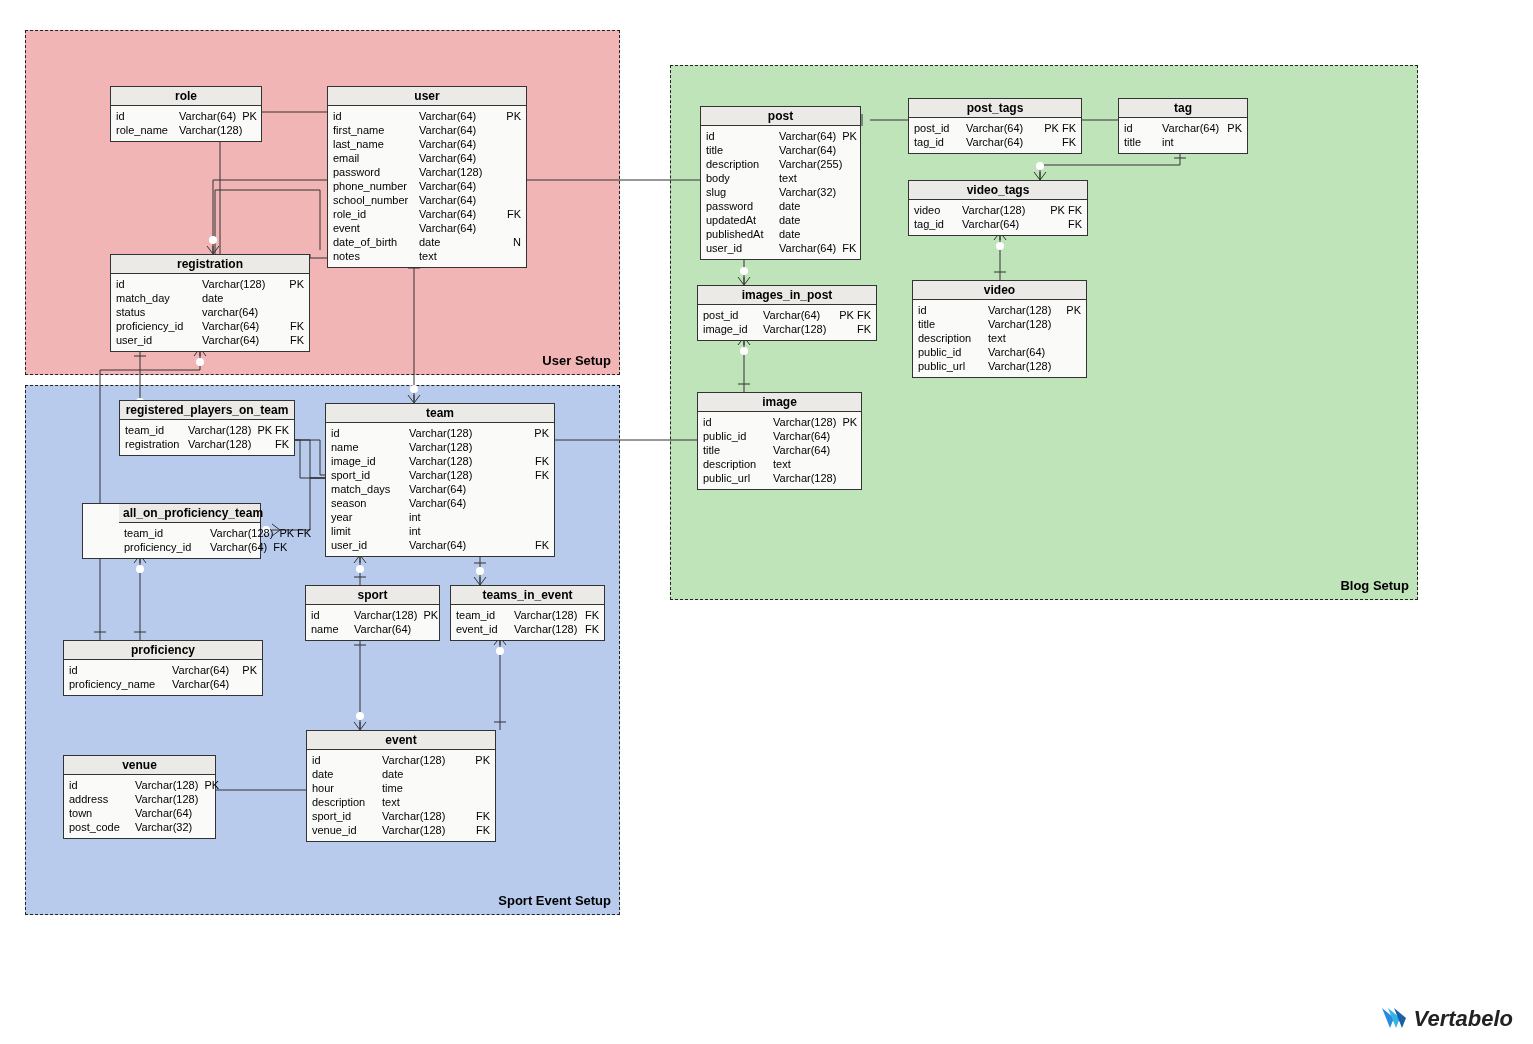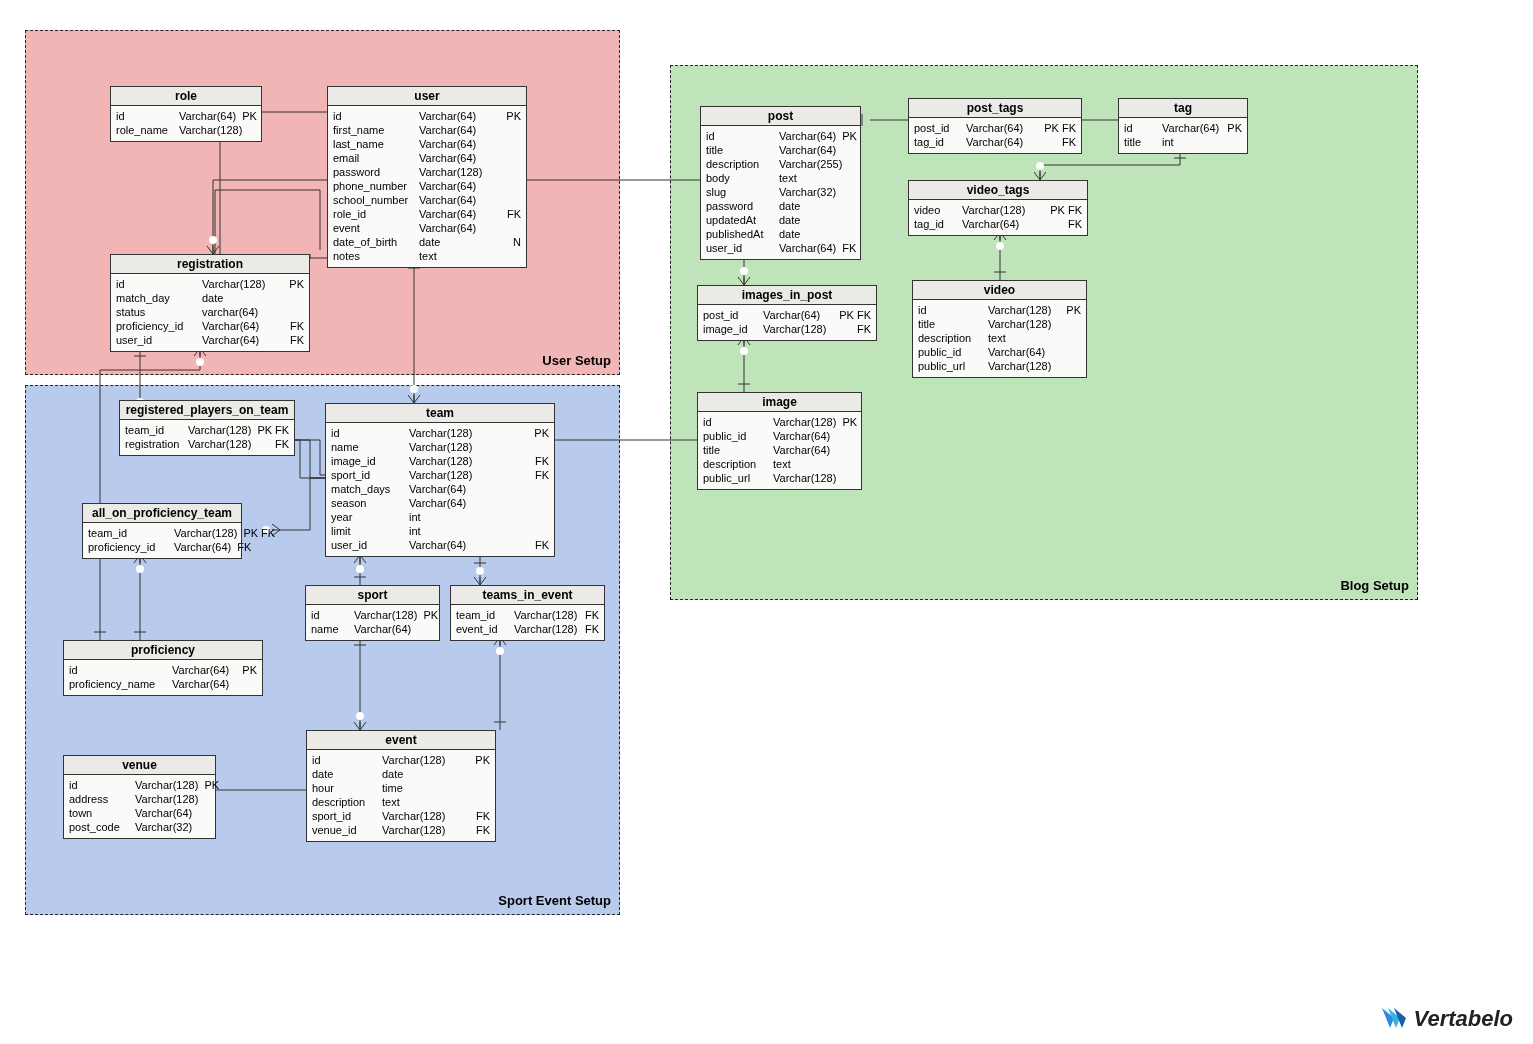--- a/index.html
+++ b/index.html
@@ -336,21 +336,21 @@
         <span class="col-flag">PK FK</span>
       </div>
     <div class="row">
         <span class="col-name">registration</span>
         <span class="col-type">Varchar(128)</span>
         <span class="col-flag">FK</span>
       </div>
   </div>
 </div>
 
-<div class="entity" style="left:82px; top:503px; width:160px;">
+<div class="entity" style="left:82px; top:503px; width:179px;padding-left:36px;">
   <div class="entity-title">all_on_proficiency_team</div>
   <div class="entity-body">
     <div class="row">
         <span class="col-name" style="min-width:78px">team_id</span>
         <span class="col-type">Varchar(128)</span>
         <span class="col-flag">PK FK</span>
       </div>
     <div class="row">
         <span class="col-name" style="min-width:78px">proficiency_id</span>
         <span class="col-type">Varchar(64)</span>

